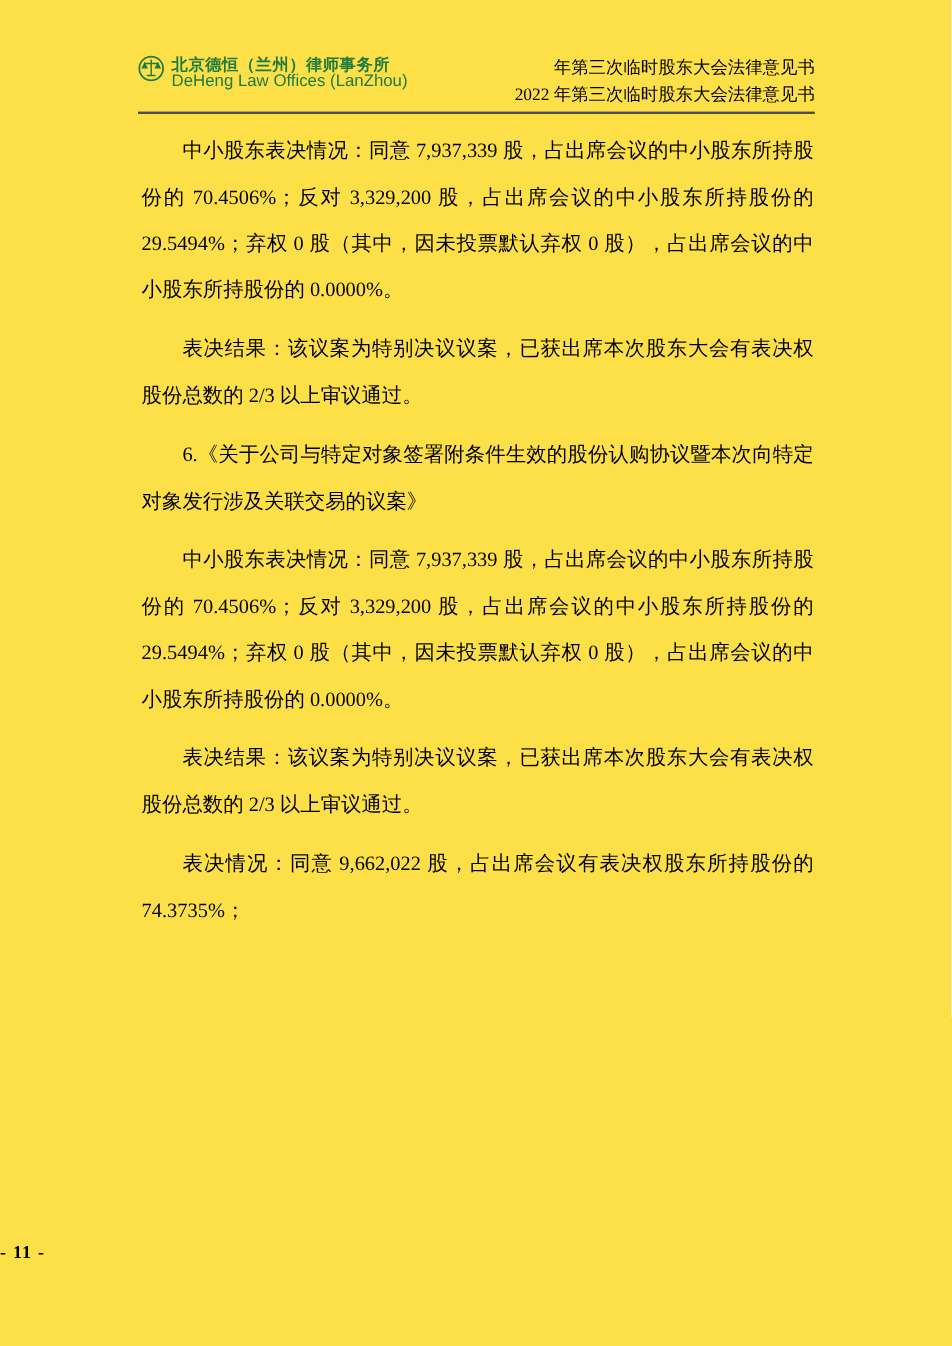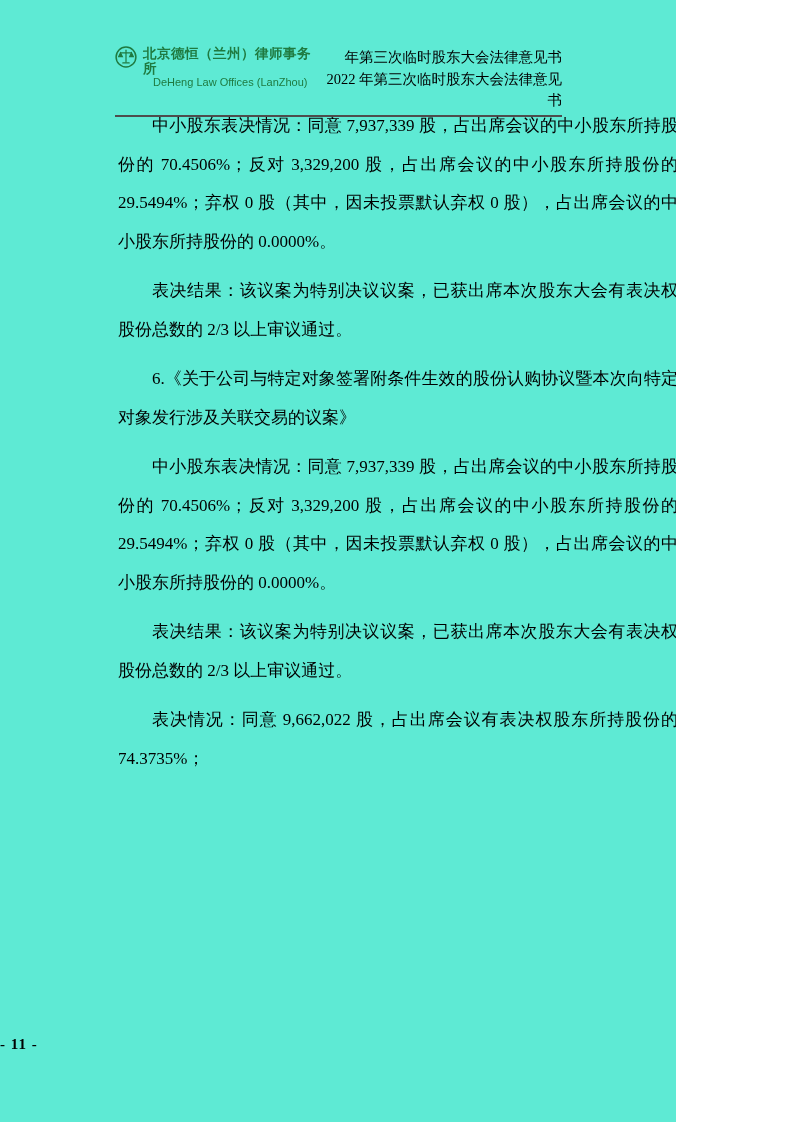--- a/index.html
+++ b/index.html
@@ -2,23 +2,23 @@
 <html lang="zh"><head>
 <meta charset="utf-8">
 <style>
   html, body {
     margin: 0;
     padding: 0;
     background: #ffffff;
   }
   .page {
     position: relative;
-    width: 676px;
+    width: 793px;
     height: 1122px;
-    background: #5eead4;
+    background: #fde047;
     overflow: hidden;
     font-family: "Liberation Serif", "DejaVu Serif", serif;
     color: #000000;
   }
   
   .header {
     position: absolute;
     top: 44px;
     left: 115px;
     right: 114px;
@@ -43,25 +43,24 @@
   }
   .logo-text .cn {
     font-size: 13.5px;
     font-weight: bold;
     color: #1f7a40;
     line-height: 15px;
     letter-spacing: 0.5px;
     font-family: "Liberation Sans", "DejaVu Sans", sans-serif;
   }
   .logo-text .en {
-    font-size: 11px;
+    font-size: 14px;
     color: #1f7a40;
     line-height: 13px;
     font-family: "Liberation Sans", "DejaVu Sans", sans-serif;
-    margin-left: 10px;
   }
   .header-right {
     text-align: right;
     font-size: 14.5px;
     line-height: 21.5px;
     padding-top: 3px;
     color: #000000;
   }
   .header-rule {
     border: none;

